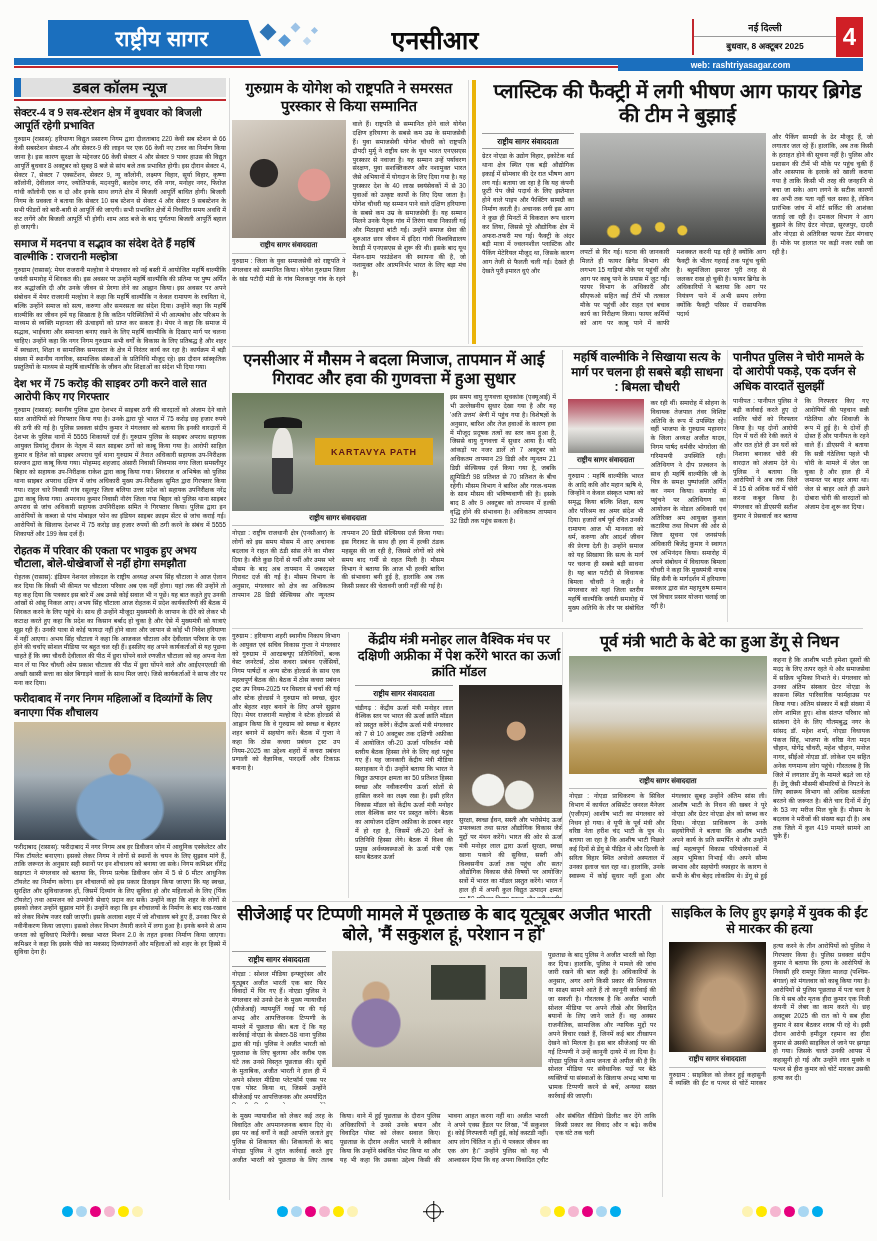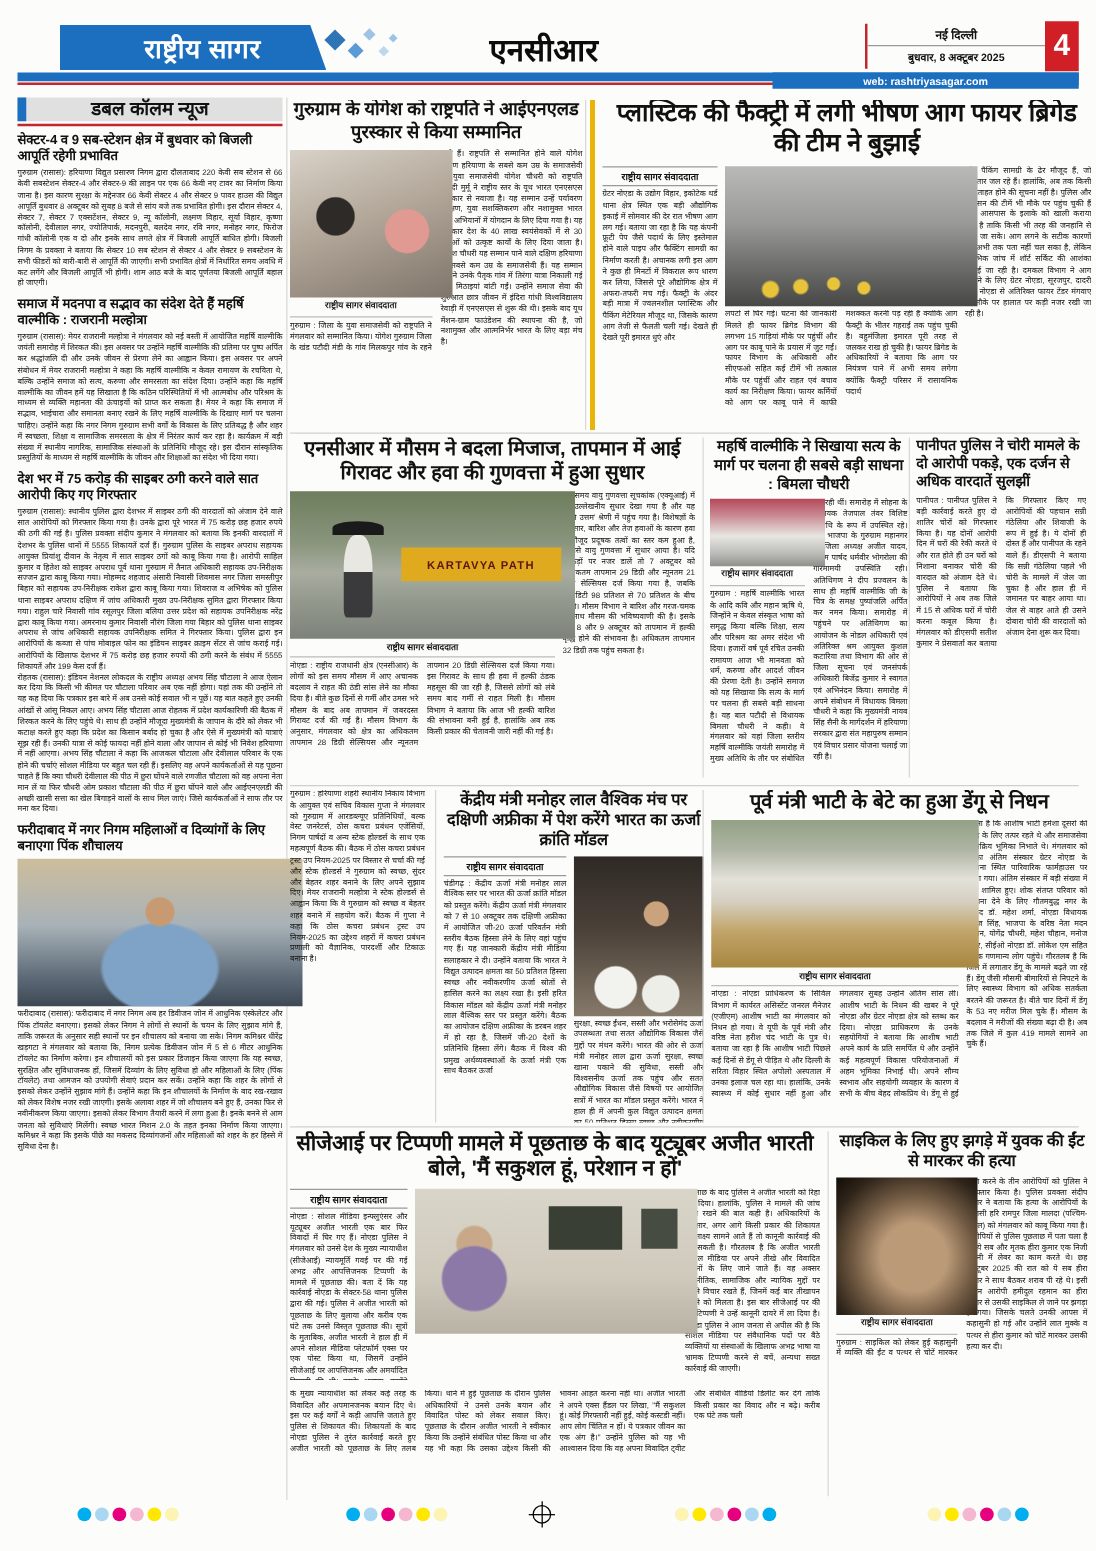--- a/index.html
+++ b/index.html
@@ -22,21 +22,21 @@
   
   .blk{position:absolute;overflow:hidden;}
   .vrule{position:absolute;width:1px;background:#d8d8d8;}
   .hrule{position:absolute;height:1px;background:#cfcfcf;}
   .body-txt{font-size:6.3px;line-height:1.4;text-align:justify;color:#1a1a1a;margin:0;}
   .cols-2{columns:2;column-gap:7px;}
   .cols-4{columns:4;column-gap:7px;}
   .byline{font-size:7.5px;font-weight:bold;text-align:center;border-top:1px solid #999;border-bottom:1px solid #999;
     padding:2px 0;margin:0 0 3px 0;}
   .caption{font-size:7px;font-weight:bold;text-align:center;padding:2px 0 3px;border-bottom:1px solid #bbb;margin-bottom:3px;}
-  .ph{position:relative;width:100%;break-inside:avoid;padding-left:16px;}
+  .ph{position:relative;width:100%;break-inside:avoid;}
   
   .h-xl{font-size:20px;font-weight:bold;line-height:1.18;text-align:center;margin:0 0 6px;}
   .h-lg{font-size:16px;font-weight:bold;line-height:1.2;text-align:center;margin:0 0 5px;}
   .h-md{font-size:13px;font-weight:bold;line-height:1.22;text-align:center;margin:0 0 5px;}
   .h-sm{font-size:11.5px;font-weight:bold;line-height:1.25;margin:0 0 4px;}
   .h-y{font-size:14.5px;font-weight:bold;line-height:1.22;text-align:center;margin:0 0 5px;}
   
   .left-col{position:absolute;left:14px;top:78px;width:212px;height:1122px;border-right:1px solid #d8d8d8;padding-right:3px;}
   .label-wrap{position:relative;background:#e0e0e0;height:19px;margin-bottom:2px;}
   .label-bar{position:absolute;left:0;top:0;width:7px;height:19px;background:#1b6fbe;}
@@ -122,31 +122,32 @@
     </div>
     <div>
       <div class="lt">समाज में मदनपा व सद्भाव का संदेश देते हैं महर्षि वाल्मीकि : राजरानी मल्होत्रा</div>
       <p class="body-txt">गुरुग्राम (रासास): मेयर राजरानी मल्होत्रा ने मंगलवार को नई बस्ती में आयोजित महर्षि वाल्मीकि जयंती समारोह में शिरकत की। इस अवसर पर उन्होंने महर्षि वाल्मीकि की प्रतिमा पर पुष्प अर्पित कर श्रद्धांजलि दी और उनके जीवन से प्रेरणा लेने का आह्वान किया। इस अवसर पर अपने संबोधन में मेयर राजरानी मल्होत्रा ने कहा कि महर्षि वाल्मीकि न केवल रामायण के रचयिता थे, बल्कि उन्होंने समाज को सत्य, करुणा और समरसता का संदेश दिया। उन्होंने कहा कि महर्षि वाल्मीकि का जीवन हमें यह सिखाता है कि कठिन परिस्थितियों में भी आत्मबोध और परिश्रम के माध्यम से व्यक्ति महानता की ऊंचाइयों को प्राप्त कर सकता है। मेयर ने कहा कि समाज में सद्भाव, भाईचारा और समानता बनाए रखने के लिए महर्षि वाल्मीकि के दिखाए मार्ग पर चलना चाहिए। उन्होंने कहा कि नगर निगम गुरुग्राम सभी वर्गों के विकास के लिए प्रतिबद्ध है और शहर में स्वच्छता, शिक्षा व सामाजिक समरसता के क्षेत्र में निरंतर कार्य कर रहा है। कार्यक्रम में बड़ी संख्या में स्थानीय नागरिक, सामाजिक संस्थाओं के प्रतिनिधि मौजूद रहे। इस दौरान सांस्कृतिक प्रस्तुतियों के माध्यम से महर्षि वाल्मीकि के जीवन और शिक्षाओं का संदेश भी दिया गया।</p>
     </div>
     <div>
       <div class="lt">देश भर में 75 करोड़ की साइबर ठगी करने वाले सात आरोपी किए गए गिरफ्तार</div>
       <p class="body-txt">गुरुग्राम (रासास): स्थानीय पुलिस द्वारा देशभर में साइबर ठगी की वारदातों को अंजाम देने वाले सात आरोपियों को गिरफ्तार किया गया है। उनके द्वारा पूरे भारत में 75 करोड़ छह हजार रुपये की ठगी की गई है। पुलिस प्रवक्ता संदीप कुमार ने मंगलवार को बताया कि इनकी वारदातों में देशभर के पुलिस थानों में 5555 शिकायतें दर्ज हैं। गुरुग्राम पुलिस के साइबर अपराध सहायक आयुक्त प्रियांशु दीवान के नेतृत्व में सात साइबर ठगों को काबू किया गया है। आरोपी साहिल कुमार व हितेश को साइबर अपराध पूर्व थाना गुरुग्राम में तैनात अधिकारी सहायक उप-निरीक्षक सज्जन द्वारा काबू किया गया। मोहम्मद शहजाद अंसारी निवासी शिवमास नगर जिला समस्तीपुर बिहार को सहायक उप-निरीक्षक राकेश द्वारा काबू किया गया। शिवराज व अभिषेक को पुलिस थाना साइबर अपराध दक्षिण में जांच अधिकारी मुख्य उप-निरीक्षक सुमित द्वारा गिरफ्तार किया गया। राहुल चारे निवासी गांव रसूलपुर जिला बलिया उत्तर प्रदेश को सहायक उपनिरीक्षक नरेंद्र द्वारा काबू किया गया। अमरनाथ कुमार निवासी नौरंग जिला गया बिहार को पुलिस थाना साइबर अपराध से जांच अधिकारी सहायक उपनिरीक्षक समित ने गिरफ्तार किया। पुलिस द्वारा इन आरोपियों के कब्जा से पांच मोबाइल फोन का इंडियन साइबर क्राइम सेंटर से जांच कराई गई। आरोपियों के खिलाफ देशभर में 75 करोड़ छह हजार रुपयों की ठगी करने के संबंध में 5555 शिकायतें और 199 केस दर्ज हैं।</p>
     </div>
     <div>
+      <div class="lt">रोहतक में परिवार की एकता पर भावुक हुए अभय चौटाला, बोले-धोखेबाजों से नहीं होगा समझौता</div>
       <p class="body-txt">रोहतक (रासास): इंडियन नेशनल लोकदल के राष्ट्रीय अध्यक्ष अभय सिंह चौटाला ने आज ऐलान कर दिया कि किसी भी कीमत पर चौटाला परिवार अब एक नहीं होगा। यहां तक की उन्होंने तो यह कह दिया कि पत्रकार इस बारे में अब उनसे कोई सवाल भी न पूछें। यह बात कहते हुए उनकी आंखों से आंसू निकल आए। अभय सिंह चौटाला आज रोहतक में प्रदेश कार्यकारिणी की बैठक में शिरकत करने के लिए पहुंचे थे। साथ ही उन्होंने मौजूदा मुख्यमंत्री के जापान के दौरे को लेकर भी कटाक्ष करते हुए कहा कि प्रदेश का किसान बर्बाद हो चुका है और ऐसे में मुख्यमंत्री को यात्राएं सूझ रही हैं। उनकी यात्रा से कोई फायदा नहीं होने वाला और जापान से कोई भी निवेश हरियाणा में नहीं आएगा। अभय सिंह चौटाला ने कहा कि आजकल चौटाला और देवीलाल परिवार के एक होने की चर्चाएं सोशल मीडिया पर बहुत चल रही हैं। इसलिए वह अपने कार्यकर्ताओं से यह पूछना चाहते हैं कि क्या चौधरी देवीलाल की पीठ में छुरा घोंपने वाले रणजीत चौटाला को वह अपना नेता मान लें या फिर चौधरी ओम प्रकाश चौटाला की पीठ में छुरा घोंपने वाले और आईएनएलडी की अच्छी खासी सत्ता का खेल बिगाड़ने वालों के साथ मिल जाएं। जिसे कार्यकर्ताओं ने साफ तौर पर मना कर दिया।</p>
     </div>
     <div>
       <div class="lt">फरीदाबाद में नगर निगम महिलाओं व दिव्यांगों के लिए बनाएगा पिंक शौचालय</div>
       <div class="ph ph-faridabad" style="margin-bottom:3px;"></div>
       <p class="body-txt">फरीदाबाद (रासास): फरीदाबाद में नगर निगम अब हर डिवीजन जोन में आधुनिक एस्केलेटर और पिंक टॉयलेट बनाएगा। इसको लेकर निगम ने लोगों से स्थानों के चयन के लिए सुझाव मांगे हैं, ताकि जरूरत के अनुसार सही स्थानों पर इन शौचालय को बनाया जा सके। निगम कमिश्नर धीरेंद्र खड़गटा ने मंगलवार को बताया कि, निगम प्रत्येक डिवीजन जोन में 5 से 6 मीटर आधुनिक टॉयलेट का निर्माण करेगा। इन शौचालयों को इस प्रकार डिजाइन किया जाएगा कि यह स्वच्छ, सुरक्षित और सुविधाजनक हों, जिसमें दिव्यांग के लिए सुविधा हो और महिलाओं के लिए (पिंक टॉयलेट) तथा आमजन को उपयोगी सेवाएं प्रदान कर सकें। उन्होंने कहा कि शहर के लोगों से इसको लेकर उन्होंने सुझाव मांगे हैं। उन्होंने कहा कि इन शौचालयों के निर्माण के बाद रख-रखाव को लेकर विशेष नजर रखी जाएगी। इसके अलावा शहर में जो शौचालय बने हुए हैं, उनका फिर से नवीनीकरण किया जाएगा। इसको लेकर विभाग तैयारी करने में लगा हुआ है। इनके बनने से आम जनता को सुविधाएं मिलेंगी। स्वच्छ भारत मिशन 2.0 के तहत इनका निर्माण किया जाएगा। कमिश्नर ने कहा कि इसके पीछे का मकसद दिव्यांगजनों और महिलाओं को शहर के हर हिस्से में सुविधा देना है।</p>
     </div>
   </div>
 
   <div class="blk" style="left:232px;top:80px;width:234px;height:264px;">
-    <div class="h-y">गुरुग्राम के योगेश को राष्ट्रपति ने आईएनएलड पुरस्कार से किया सम्मानित</div>
+    <div class="h-y">गुरुग्राम के योगेश को राष्ट्रपति ने समरसत पुरस्कार से किया सम्मानित</div>
     <div class="cols-2 body-txt" style="height:218px;">
       <div class="ph ph-award"></div>
       <div class="caption">राष्ट्रीय सागर संवाददाता</div>
       <span>गुरुग्राम : जिला के युवा समाजसेवी को राष्ट्रपति ने मंगलवार को सम्मानित किया। योगेश गुरुग्राम जिला के खंड पटौदी मंडी के गांव मिलकपुर गांव के रहने वाले हैं। राष्ट्रपति से सम्मानित होने वाले योगेश दक्षिण हरियाणा के सबसे कम उम्र के समाजसेवी हैं। युवा समाजसेवी योगेश चौधरी को राष्ट्रपति द्रौपदी मुर्मू ने राष्ट्रीय स्तर के यूथ भारत एनएसएस पुरस्कार से नवाजा है। यह सम्मान उन्हें पर्यावरण संरक्षण, युवा सशक्तिकरण और नशामुक्त भारत जैसे अभियानों में योगदान के लिए दिया गया है। यह पुरस्कार देश के 40 लाख स्वयंसेवकों में से 30 युवाओं को उत्कृष्ट कार्यों के लिए दिया जाता है। योगेश चौधरी यह सम्मान पाने वाले दक्षिण हरियाणा के सबसे कम उम्र के समाजसेवी हैं। यह सम्मान मिलने उनके पैतृक गांव में तिरंगा यात्रा निकाली गई और मिठाइयां बांटी गईं। उन्होंने समाज सेवा की शुरुआत छात्र जीवन में इंदिरा गांधी विश्वविद्यालय रेवाड़ी में एनएसएस से शुरू की थी। इसके बाद यूथ मेंशन-ग्राम फाउंडेशन की स्थापना की है, जो नशामुक्त और आत्मनिर्भर भारत के लिए बड़ा मंच है।</span>
     </div>
   </div>
 
   <div class="blk" style="left:472px;top:80px;width:391px;height:264px;border-left:4px solid #eab308;padding-left:6px;">
     <div class="h-xl">प्लास्टिक की फैक्ट्री में लगी भीषण आग फायर ब्रिगेड की टीम ने बुझाई</div>
     <div class="row" style="height:205px;">

